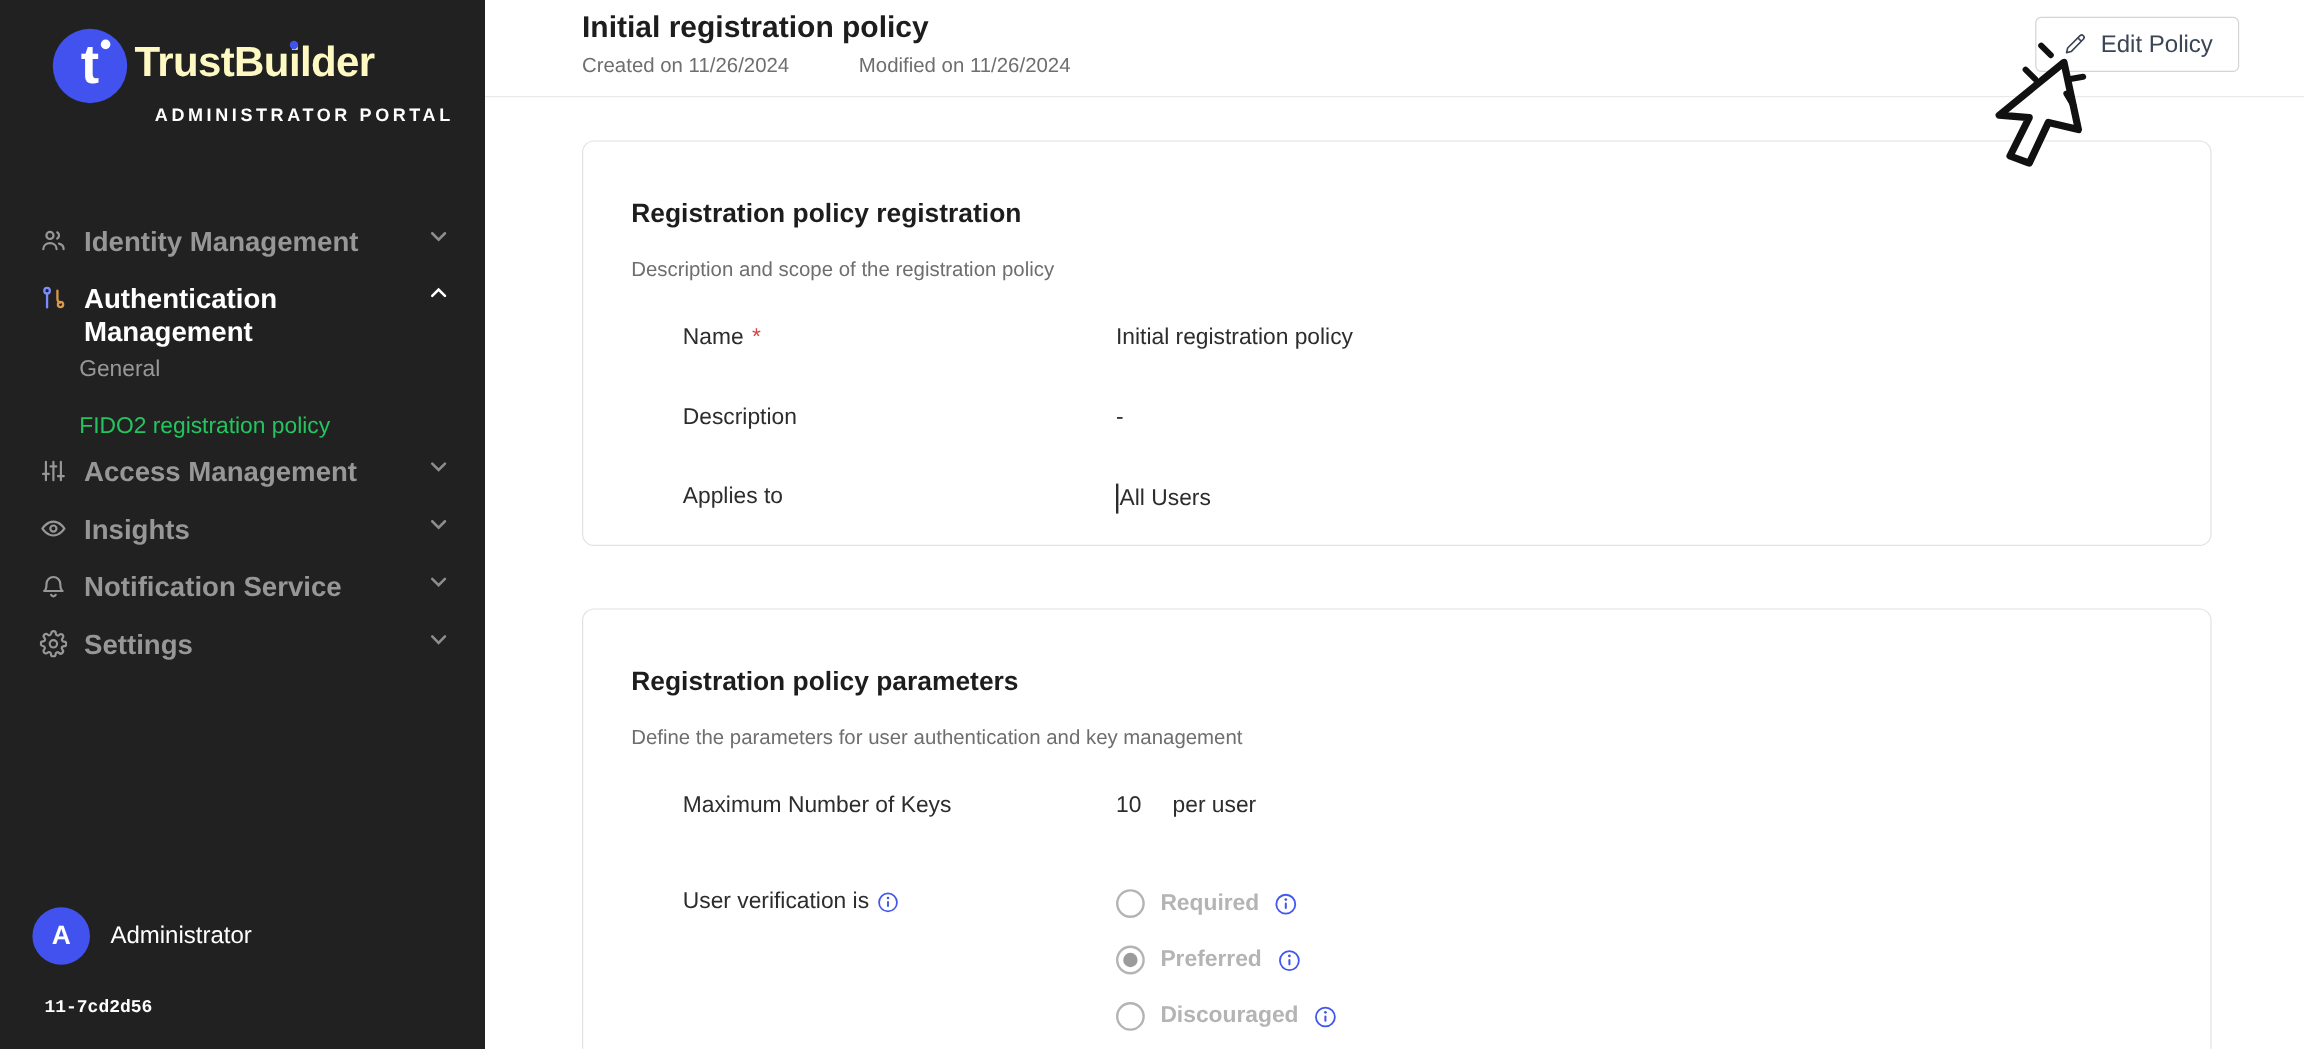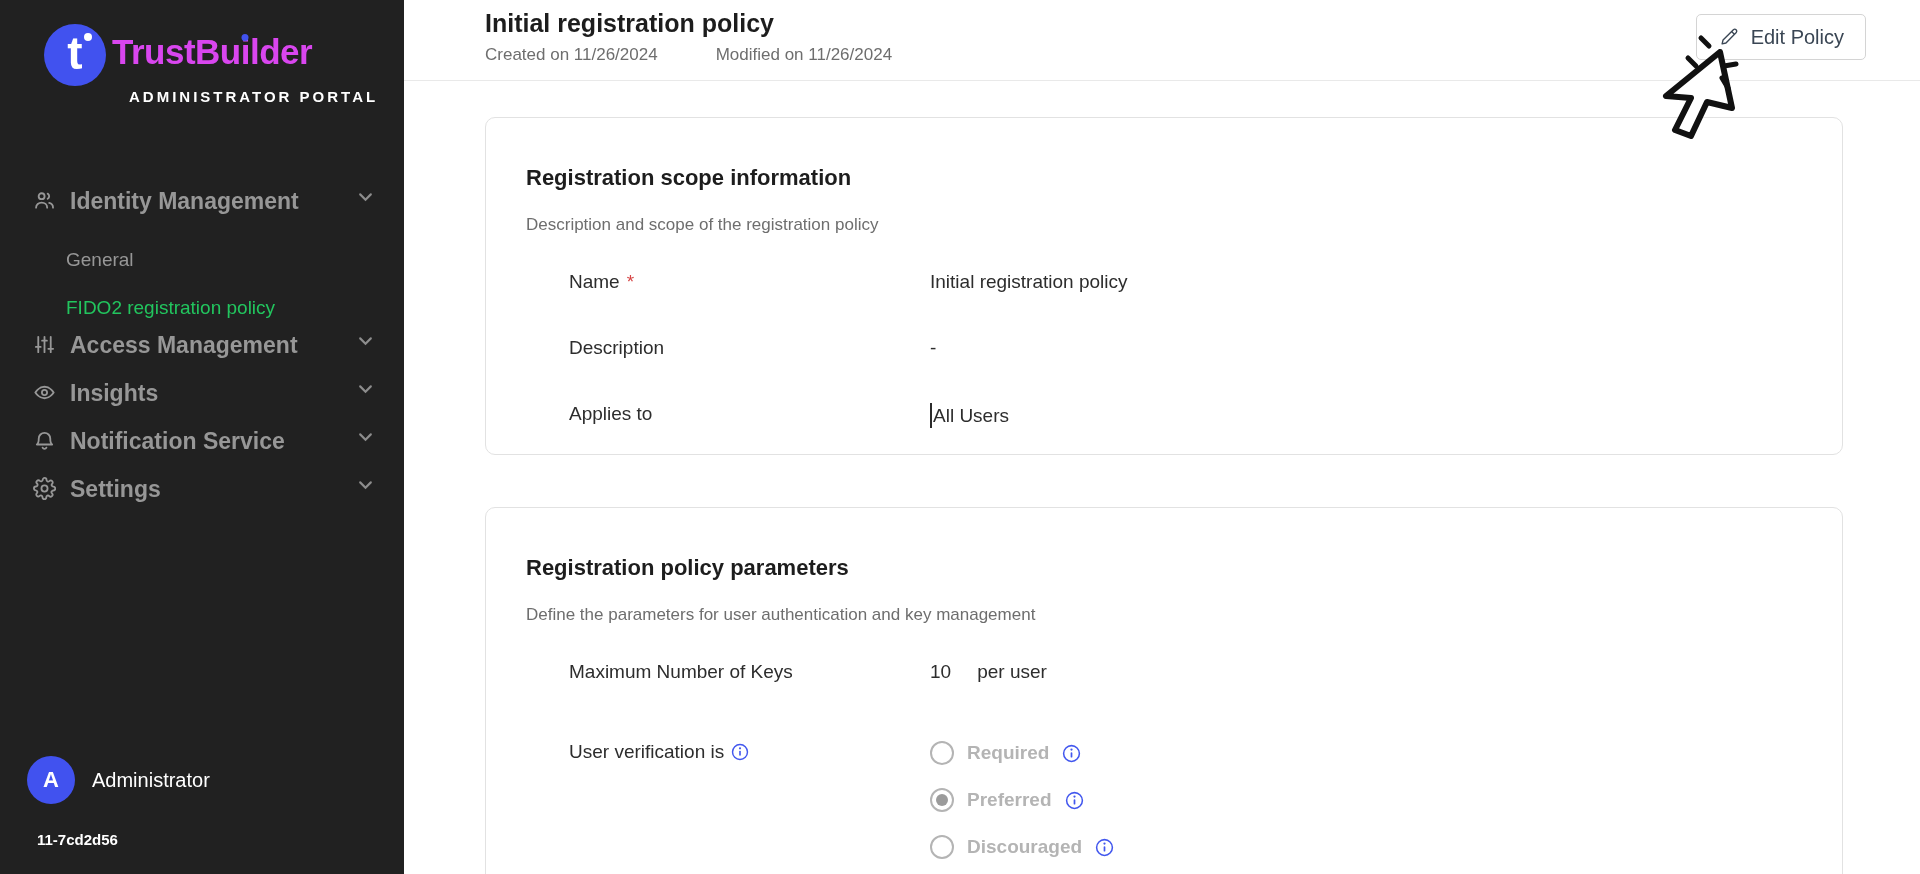--- a/index.html
+++ b/index.html
@@ -9,21 +9,21 @@
   
   .sidebar { position:fixed; left:0; top:0; width:404px; height:874px;
              background:#212121; z-index:5; }
   .logo-circle { position:absolute; left:44px; top:24px; width:62px; height:62px;
                  border-radius:50%; background:#4152ef; color:#fff;
                  display:flex; align-items:center; justify-content:center; }
   .logo-t { font-size:46px; font-weight:800; position:relative; top:-2px; }
   .logo-t::after { content:""; position:absolute; right:-9px; top:7px; width:8px; height:8px;
                    border-radius:50%; background:#fff; }
   .brand-name { position:absolute; left:112px; top:32px; font-size:35px; font-weight:800;
-                color:#d946ef; letter-spacing:-0.5px; white-space:nowrap; }
+                color:#fef9c3; letter-spacing:-0.5px; white-space:nowrap; }
   .brand-i { position:relative; }
   .brand-i::after { content:""; position:absolute; left:50%; transform:translateX(-50%);
                     top:2px; width:7px; height:7px; border-radius:50%; background:#4152ef; }
   .brand-sub { position:absolute; left:129px; top:88px; font-size:15px; font-weight:700;
                color:#fff; letter-spacing:3px; white-space:nowrap; }
 
   .nav { position:absolute; left:0; top:188px; width:100%; }
   .nav-item { display:flex; height:48px; padding:0 30px 0 32px;
               color:#979797; font-size:23px; font-weight:700; cursor:pointer; }
   .nav-item .nav-ico { width:24px; height:24px; margin-right:14px; display:flex;
@@ -37,21 +37,21 @@
               color:#979797; font-size:19px; font-weight:400; cursor:pointer; }
   .sub-item.active { color:#22c55e; }
 
   .user-block { position:absolute; left:27px; top:756px; display:flex; align-items:center;
                 cursor:pointer; }
   .avatar { width:48px; height:48px; border-radius:50%; background:#4152ef; color:#fff;
             font-size:22px; font-weight:700; display:flex; align-items:center;
             justify-content:center; }
   .user-name { margin-left:17px; color:#fff; font-size:20px; }
   .version { position:absolute; left:37px; top:831px; color:#fff; font-size:15px;
-             font-weight:700; }
+             font-weight:700;font-family:Liberation Mono, monospace; }
 
   
   .main { margin-left:404px; position:relative; width:1516px; height:874px; background:#fff; }
   .topbar { position:relative; height:81px; border-bottom:1px solid #e9e9e9; }
   .page-title { position:absolute; left:81px; top:9px; font-size:25px; font-weight:700;
                 color:#1d1d1d; }
   .page-dates { position:absolute; left:81px; top:45px; display:flex; gap:58px;
                 font-size:17px; color:#6e6e6e; }
   .edit-btn { position:absolute; right:54px; top:14px; height:46px; padding:0 21px;
               background:#fff; border:1px solid #d4d4d4; border-radius:5px;
@@ -113,20 +113,40 @@
         </svg>
       </span>
       <span>Identity Management</span>
       <span class="chev down">
         <svg width="17" height="17" viewBox="0 0 16 16" fill="none" stroke="currentColor" stroke-width="2" stroke-linecap="round">
             <path d="M3 6l5 5 5-5"></path>
           </svg>
       </span>
     </div>
 
+    <div class="nav-item active">
+      <span class="nav-ico">
+        <svg width="23" height="23" viewBox="0 0 24 24" fill="none" stroke-linecap="round">
+          <g stroke="#7b8cff" stroke-width="2">
+              <circle cx="6.5" cy="5.5" r="2.4"></circle>
+              <path d="M6.5 8.2V20"></path>
+            </g>
+          <g stroke="#d9984a" stroke-width="2">
+              <path d="M15.5 5.5v7.2a3.6 3.6 0 0 0 2.2 3.3"></path>
+              <circle cx="18.2" cy="17.5" r="2.3"></circle>
+            </g>
+        </svg>
+      </span>
+      <span>Authentication Management</span>
+      <span class="chev up">
+        <svg width="17" height="17" viewBox="0 0 16 16" fill="none" stroke="currentColor" stroke-width="2" stroke-linecap="round">
+            <path d="M3 6l5 5 5-5"></path>
+          </svg>
+      </span>
+    </div>
 
     <div class="sub-item">
       <span>General</span>
     </div>
     <div class="sub-item active">
       <span>FIDO2 registration policy</span>
     </div>
 
     <div class="nav-item">
       <span class="nav-ico">
@@ -218,21 +238,21 @@
       <path d="M43 4 L51 12" stroke="#111" stroke-width="5" stroke-linecap="round"></path>
       <path d="M30 24 L38 32" stroke="#111" stroke-width="5" stroke-linecap="round"></path>
       <path d="M66 32 L78 30" stroke="#111" stroke-width="5" stroke-linecap="round"></path>
       <path d="M64 44 L70 54" stroke="#111" stroke-width="5" stroke-linecap="round"></path>
     </svg>
   </div>
 
   <div class="content">
 
     <section class="card card-1">
-      <div class="card-title">Registration scope information</div>
+      <div class="card-title">Registration policy registration</div>
       <div class="card-sub">Description and scope of the registration policy</div>
 
       <div class="mt-info-rows">
         <div class="row">
           <div class="row-label">
             <span>Name</span>
             <span class="req">*</span>
           </div>
           <div class="row-value">Initial registration policy</div>
         </div>

